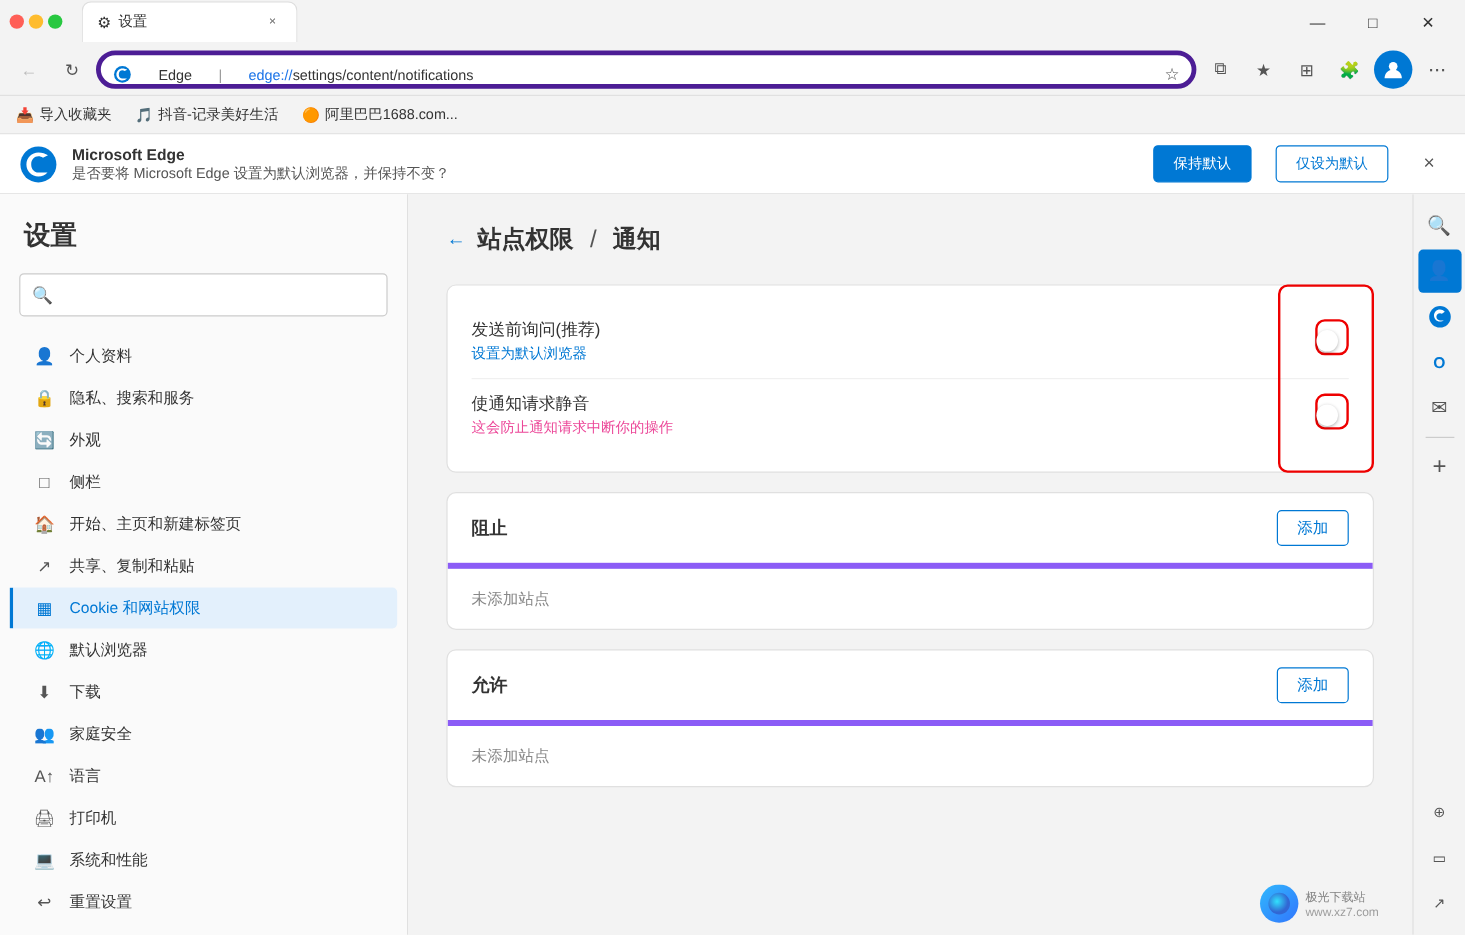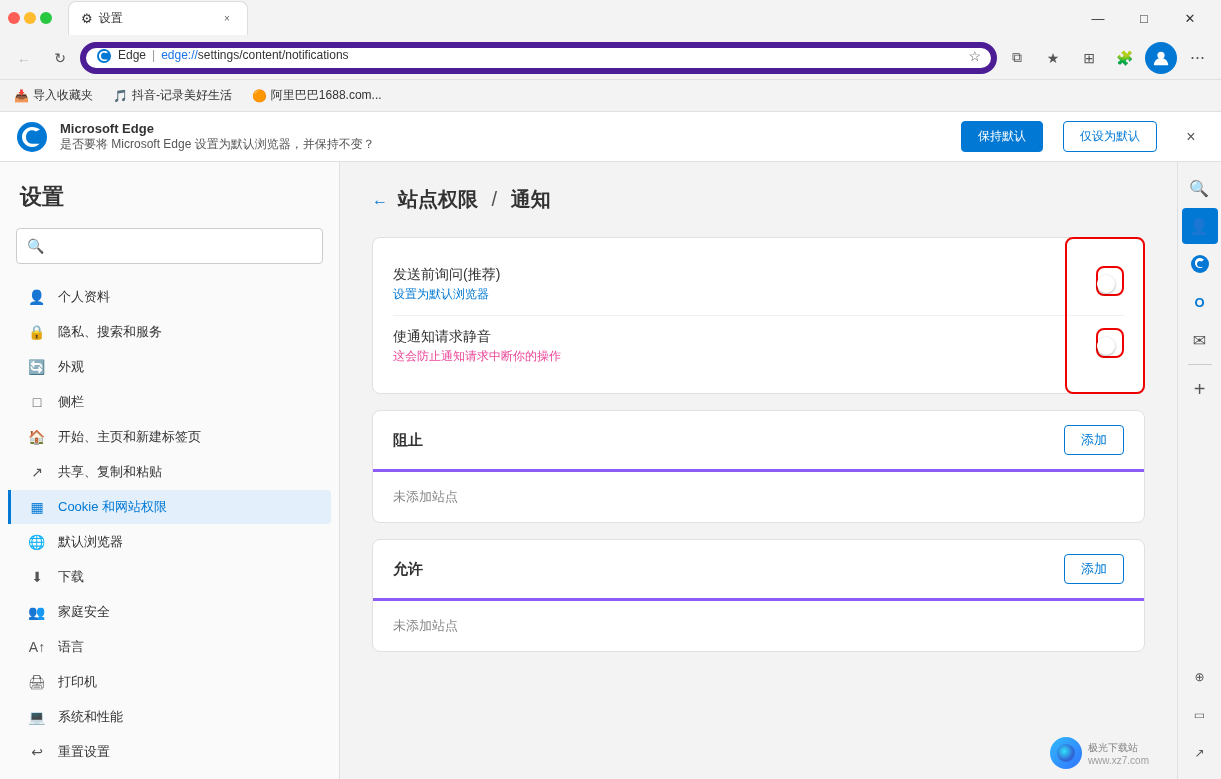--- a/index.html
+++ b/index.html
@@ -25,21 +25,21 @@
     .win-btn { width: 46px; height: 36px; display: flex; align-items: center; justify-content: center; font-size: 13px; color: #333; cursor: pointer; }
 
     
     .navbar {
       display: flex; align-items: center; height: 44px;
       background: #f3f3f3; padding: 0 8px; gap: 4px;
       border-bottom: 1px solid #e0e0e0;
     }
     .nav-btn { width: 32px; height: 32px; display: flex; align-items: center; justify-content: center; border-radius: 4px; cursor: pointer; color: #555; font-size: 14px; }
     .nav-btn.disabled { color: #bbb; cursor: default; }
-    .address-bar-container { display: flex; align-items: flex-start; flex: 1; height: 32px; background: #fff; border: 6px solid #4c1d95; border-radius: 16px; padding: 0 10px; gap: 6px; }
+    .address-bar-container { display: flex; align-items: flex-end; flex: 1; height: 32px; background: #fff; border: 4px solid #4c1d95; border-radius: 16px; padding: 0 10px; gap: 22px; }
     .address-edge-logo { width: 16px; height: 16px; }
     .address-site { color: #333; font-size: 12px; font-weight: 500; }
     .address-url { color: #1a73e8; font-size: 12px; }
     .address-url span.path { color: #333; }
     .address-spacer { flex: 1; }
     .address-star { font-size: 14px; color: #555; cursor: pointer; }
     .nav-right-btn { width: 32px; height: 32px; display: flex; align-items: center; justify-content: center; border-radius: 4px; cursor: pointer; color: #555; font-size: 14px; }
     .nav-profile { width: 32px; height: 32px; border-radius: 50%; background: #0078d4; display: flex; align-items: center; justify-content: center; cursor: pointer; }
     .nav-profile svg { width: 18px; height: 18px; fill: white; }
 
@@ -107,21 +107,21 @@
 
     
     .toggle-wrap { position: relative; width: 44px; height: 24px; flex-shrink: 0; margin-left: 16px; }
     .toggle-wrap input { opacity: 0; width: 0; height: 0; position: absolute; }
     .toggle-slider { position: absolute; top: 0; left: 0; right: 0; bottom: 0; background: #0078d4; border-radius: 12px; cursor: pointer; transition: background 0.2s; }
     .toggle-slider:before { content: ''; position: absolute; width: 18px; height: 18px; background: white; border-radius: 50%; top: 3px; right: 3px; transition: left 0.2s; box-shadow: 0 1px 3px rgba(0,0,0,0.3); }
     .toggle-highlight { border: 2px solid #e00; border-radius: 8px; padding: 4px; }
 
     
     .block-section { background: #fff; border-radius: 8px; margin-bottom: 16px; border: 1px solid #e0e0e0; overflow: hidden; }
-    .block-header { display: flex; align-items: center; padding: 14px 20px; border-bottom: 3px solid #8b5cf6; }
+    .block-header { display: flex; align-items: center; padding: 14px 20px; border-bottom: 5px solid #8b5cf6; }
     .block-title { font-size: 15px; font-weight: 600; color: #333; flex: 1; }
     .add-btn { padding: 5px 16px; border: 1px solid #0078d4; border-radius: 4px; color: #0078d4; background: #fff; font-size: 13px; cursor: pointer; }
     .block-empty { padding: 16px 20px; font-size: 13px; color: #888; }
 
     
     .right-toolbar { width: 44px; background: #f3f3f3; display: flex; flex-direction: column; align-items: center; padding: 8px 0; gap: 2px; border-left: 1px solid #e0e0e0; }
     .rt-btn { width: 36px; height: 36px; display: flex; align-items: center; justify-content: center; border-radius: 4px; cursor: pointer; font-size: 16px; color: #555; }
     .rt-divider { width: 24px; height: 1px; background: #ccc; margin: 4px 0; }
     .rt-btn.active-icon { background: #0078d4; color: #fff; border-radius: 4px; }
 

